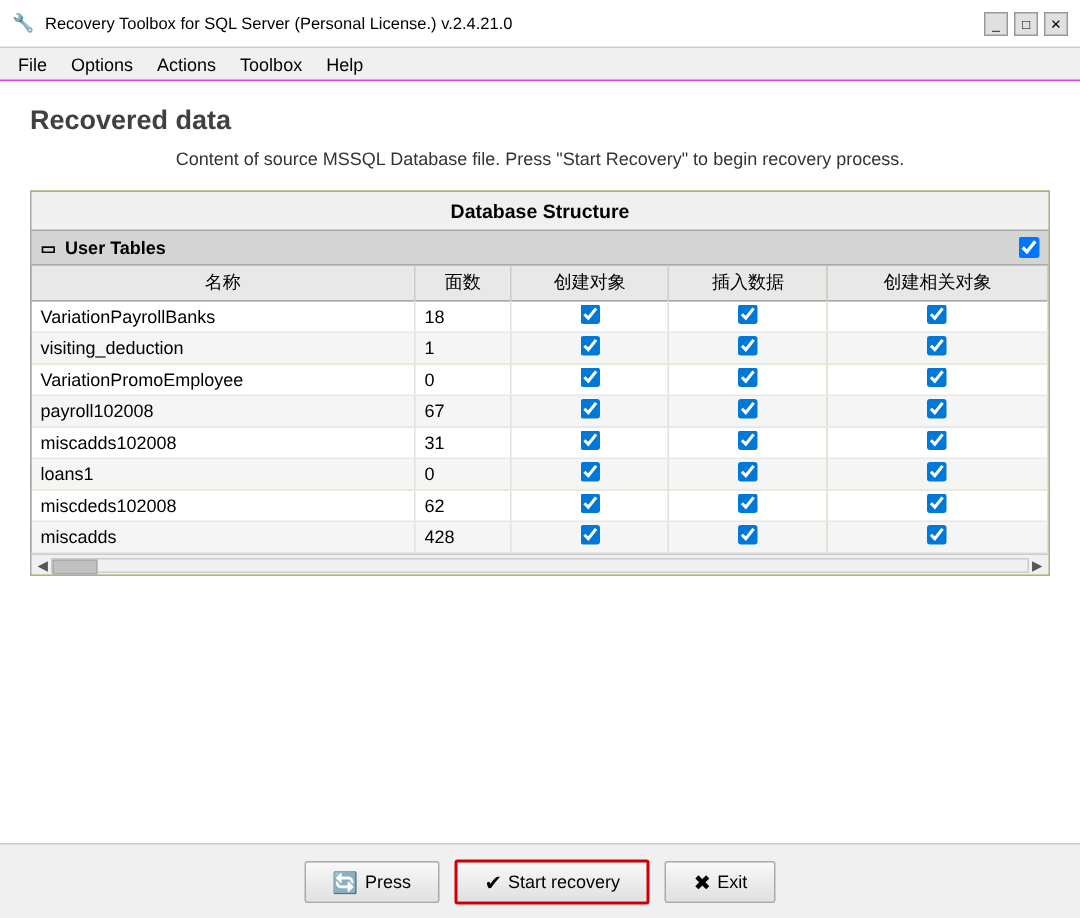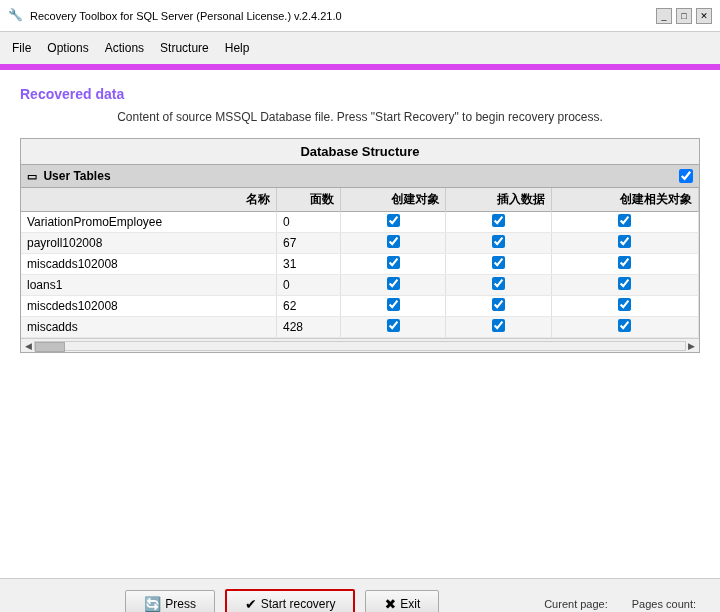--- a/index.html
+++ b/index.html
@@ -41,42 +41,42 @@
       background: #e0e0e0;
       cursor: pointer;
       display: flex;
       align-items: center;
       justify-content: center;
       font-size: 9px;
     }
     
     .menu-bar {
       background: #f0f0f0;
-      border-bottom: 6px solid #d946ef;
+      border-bottom: 1px solid #d946ef;
       display: flex;
       padding: 2px 4px;
-      height: 38px;
+      height: 22px;
       align-items: center;
     }
     .menu-item {
       padding: 2px 8px;
       cursor: pointer;
       font-size: 12px;
     }
     
     .main-content {
       padding: 16px 20px 10px 20px;
       background: #fff;
       height: calc(612px - 54px - 50px);
     }
     .page-title {
-      font-size: 14px;
+      font-size: 18px;
       font-weight: bold;
       margin-bottom: 8px;
-      color: #8b5cf6;
+      color: #404040;
     }
     .page-description {
       font-size: 12px;
       color: #333;
       margin-bottom: 14px;
       text-align: center;
     }
     
     .db-structure-panel {
       border: 1px solid #aaa;
@@ -122,23 +122,23 @@
       border-collapse: collapse;
       font-size: 12px;
       min-width: 600px;
     }
     .data-table thead tr {
       background: #e8e8e8;
       border-bottom: 1px solid #aaa;
     }
     .data-table thead th {
       padding: 3px 6px;
-      text-align: right;
+      text-align: center;
       border-right: 1px solid #ccc;
-      font-weight: bold;
+      font-weight: normal;
       font-size: 12px;
       white-space: nowrap;
     }
     .data-table tbody tr:nth-child(even) {
       background: #f5f5f5;
     }
     .data-table tbody tr:nth-child(odd) {
       background: #fff;
     }
     .data-table tbody td {
@@ -235,21 +235,21 @@
     <div class="window-btn">_</div>
     <div class="window-btn">□</div>
     <div class="window-btn">✕</div>
   </div>
 </div>
 
 <div class="menu-bar">
   <span class="menu-item">File</span>
   <span class="menu-item">Options</span>
   <span class="menu-item">Actions</span>
-  <span class="menu-item">Structure</span>
+  <span class="menu-item">Toolbox</span>
   <span class="menu-item">Help</span>
 </div>
 
 <div class="main-content">
   <div class="page-title">Recovered data</div>
   <div class="page-description">Content of source MSSQL Database file. Press "Start Recovery" to begin recovery process.</div>
 
   <div class="db-structure-panel">
     <div class="db-structure-title">Database Structure</div>
 
@@ -265,20 +265,34 @@
           <thead>
             <tr>
               <th>名称</th>
               <th>面数</th>
               <th>创建对象</th>
               <th>插入数据</th>
               <th>创建相关对象</th>
             </tr>
           </thead>
           <tbody id="table-body">
+          <tr>
+                <td>VariationPayrollBanks</td>
+                <td>18</td>
+                <td class="center"><input type="checkbox" class="cb" checked="" style=""></td>
+                <td class="center"><input type="checkbox" class="cb" checked="" style=""></td>
+                <td class="center"><input type="checkbox" class="cb" checked="" style=""></td>
+              </tr>
+              <tr>
+                <td>visiting_deduction</td>
+                <td>1</td>
+                <td class="center"><input type="checkbox" class="cb" checked="" style=""></td>
+                <td class="center"><input type="checkbox" class="cb" checked="" style=""></td>
+                <td class="center"><input type="checkbox" class="cb" checked="" style=""></td>
+              </tr>
               <tr>
                 <td>VariationPromoEmployee</td>
                 <td>0</td>
                 <td class="center"><input type="checkbox" class="cb" checked="" style=""></td>
                 <td class="center"><input type="checkbox" class="cb" checked="" style=""></td>
                 <td class="center"><input type="checkbox" class="cb" checked="" style=""></td>
               </tr>
               <tr>
                 <td>payroll102008</td>
                 <td>67</td>
@@ -337,23 +351,13 @@
     </button>
     <button class="btn btn-start-recovery">
       <span class="btn-icon">✔</span>
       <span>Start recovery</span>
     </button>
     <button class="btn">
       <span class="btn-icon">✖</span>
       <span>Exit</span>
     </button>
   </div>
-  <div class="status-bar">
-    <div class="status-item">
-      <span>Curent page:</span>
-      <span></span>
-    </div>
-    <div class="status-item">
-      <span>Pages count:</span>
-      <span></span>
-    </div>
-  </div>
 </div>
 
 </body></html>

